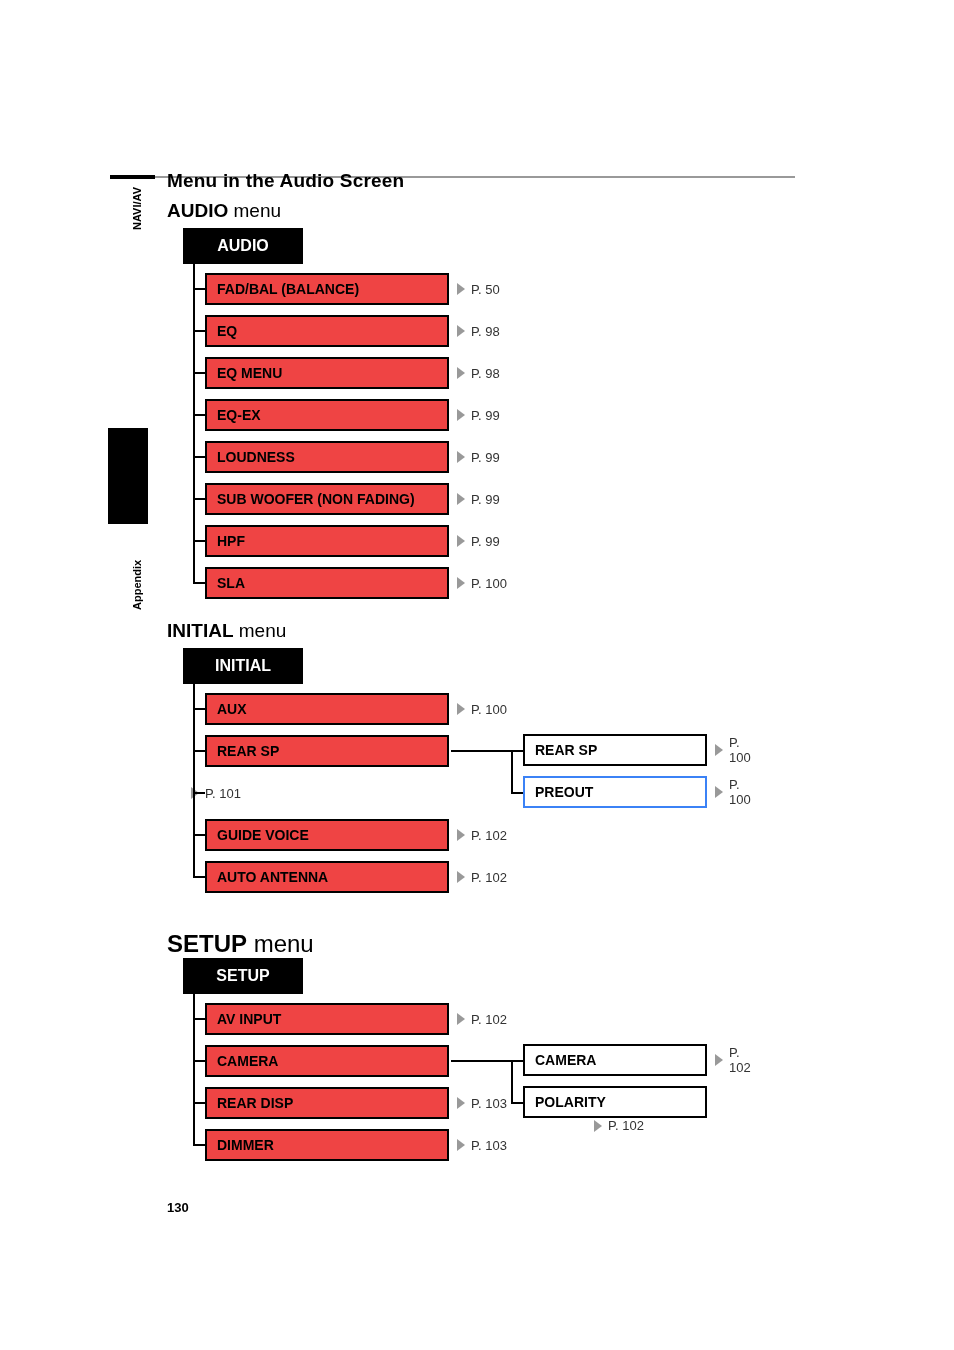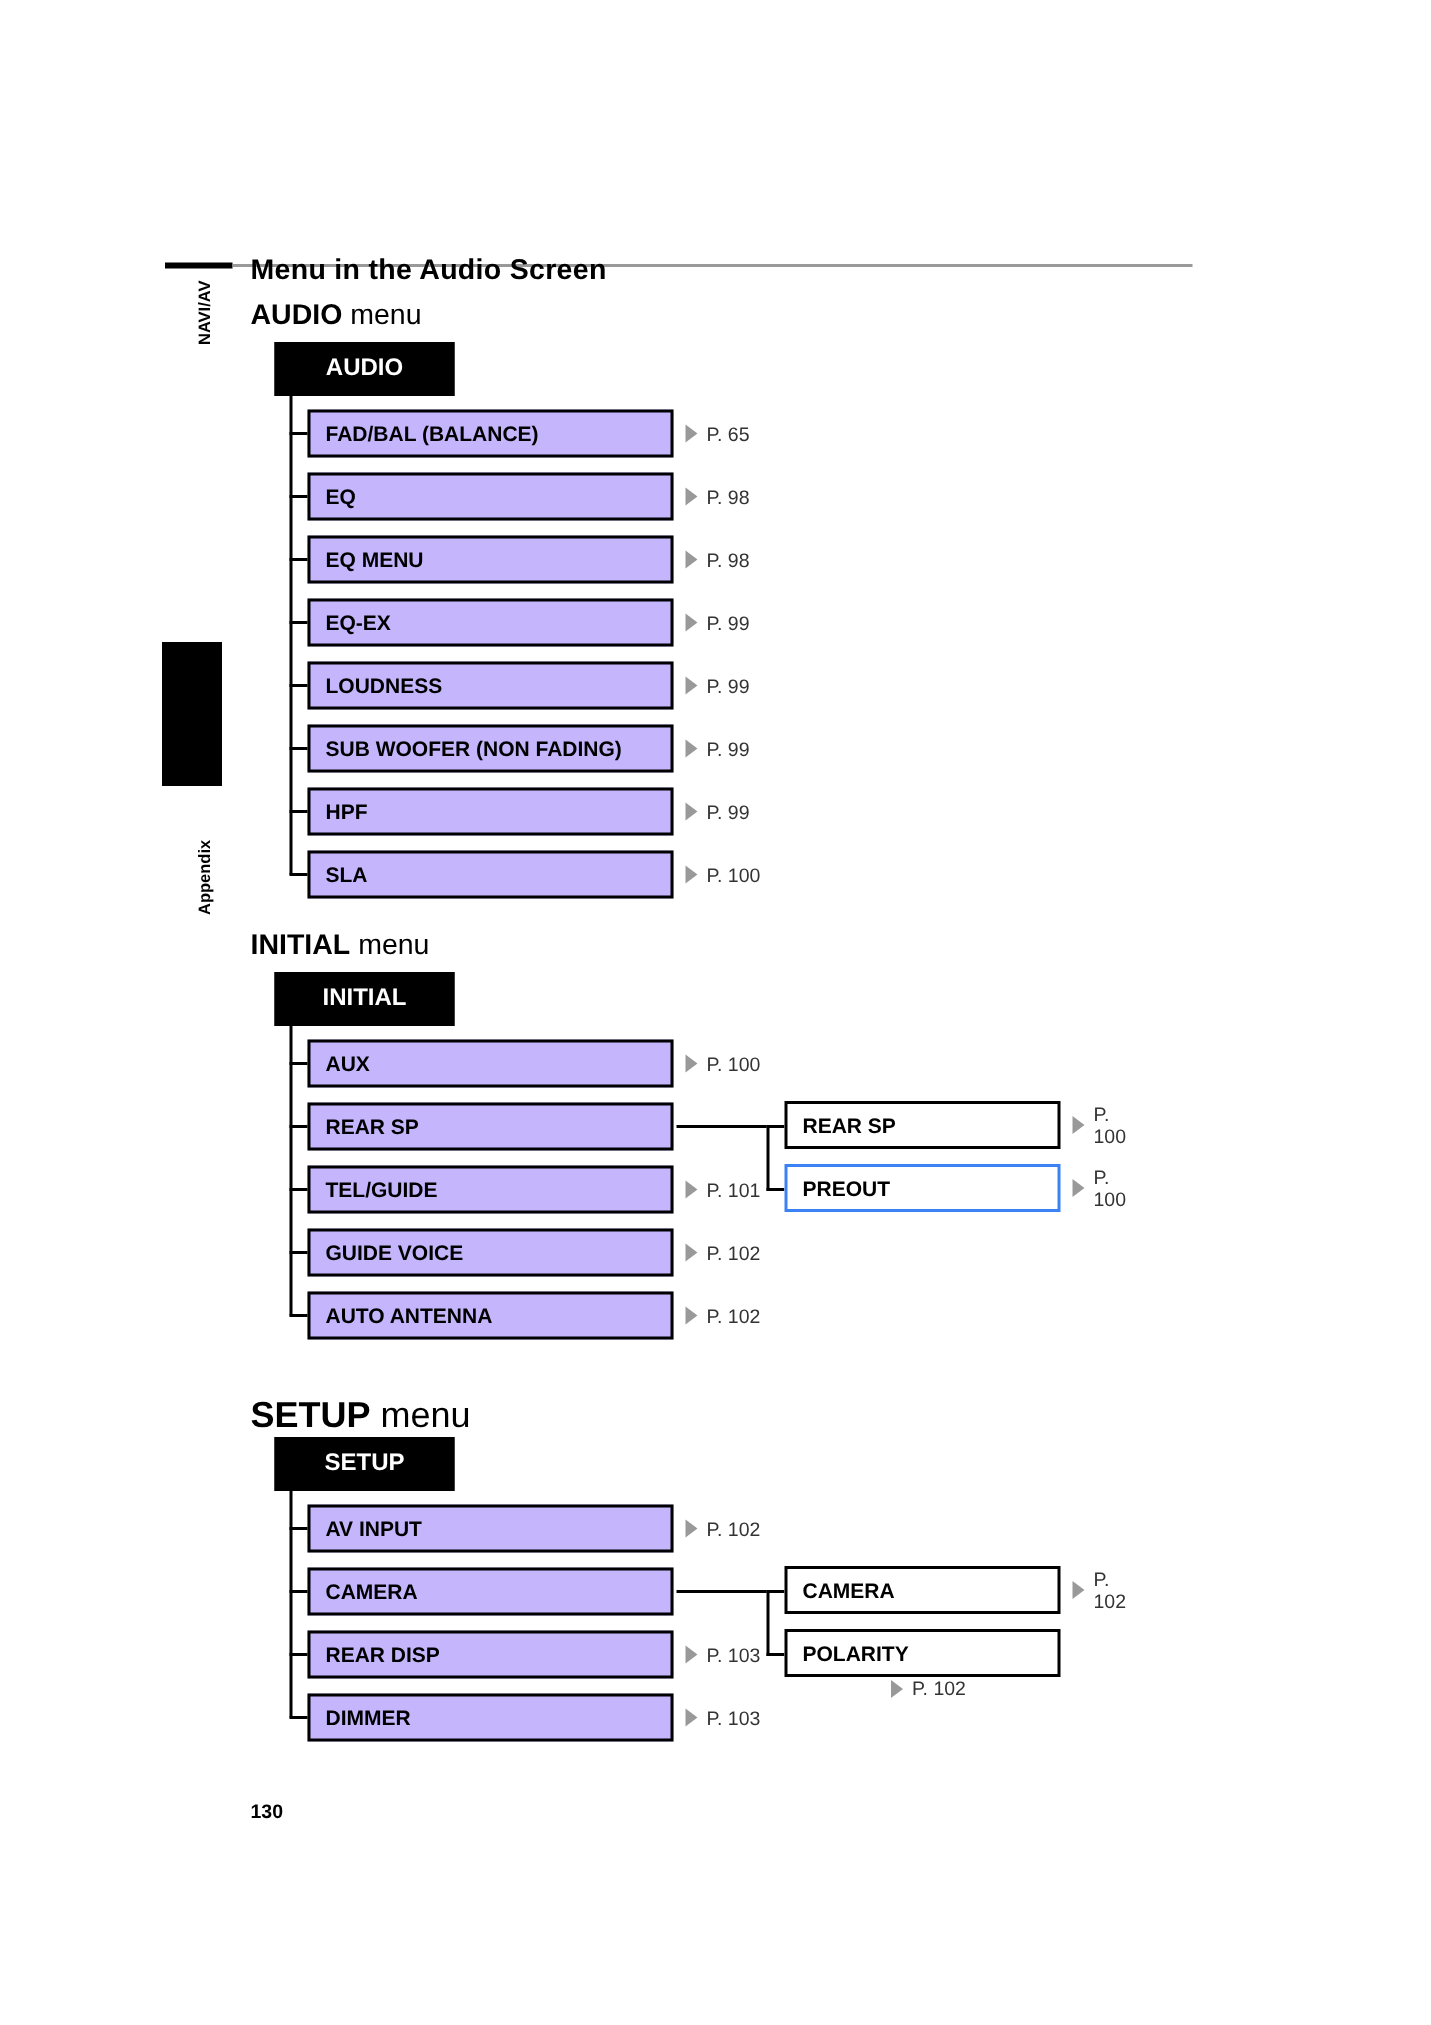--- a/index.html
+++ b/index.html
@@ -30,21 +30,21 @@
   .tree { position: absolute; }
   .tree.audio { left: 183px; top: 268px; }
   .tree.initial { left: 183px; top: 688px; }
   .tree.setup { left: 183px; top: 998px; }
 
   .row { position: relative; height: 42px; display: flex; align-items: center; }
   .branch-v { position: absolute; left: 10px; top: 0; bottom: 0; width: 2px; background: #000; }
   .row.first .branch-v { top: -6px; }
   .row.last .branch-v { bottom: 21px; }
   .branch-h { position: absolute; left: 10px; top: 20px; width: 12px; height: 2px; background: #000; }
-  .item-box { margin-left: 22px; border: 2px solid #000; background: #c4b5fd; font-weight: bold; font-size: 14px; padding: 6px 10px; min-width: 244px; white-space: nowrap; }
+  .item-box { margin-left: 22px; border: 2px solid #000; background: #ef4444; font-weight: bold; font-size: 14px; padding: 6px 10px; min-width: 244px; white-space: nowrap; }
   .pageref { display: flex; align-items: center; margin-left: 8px; font-size: 13px; color: #333; }
   .pageref .tri { width: 0; height: 0; border-top: 6px solid transparent; border-bottom: 6px solid transparent; border-left: 8px solid #999; margin-right: 6px; }
 
   .sub-wrap { position: absolute; }
   .sub-wrap .vline { position: absolute; width: 2px; background: #000; }
   .sub-wrap .hline { position: absolute; height: 2px; background: #000; }
 
   .pagenum { position: absolute; left: 167px; top: 1200px; font-size: 13px; font-weight: bold; }
 </style>
 </head>
@@ -64,21 +64,21 @@
     <span style="font-family:Arial;font-weight:900">AUDIO</span><span style="font-weight:normal"> menu</span>
   </div>
   <div class="root-box root-audio">AUDIO</div>
   <div class="tree audio">
     <div class="row first">
         <div class="branch-v"></div>
         <div class="branch-h"></div>
         <div class="item-box">FAD/BAL (BALANCE)</div>
         <div class="pageref">
           <span class="tri"></span>
-          <span>P. 65</span>
+          <span>P. 50</span>
         </div>
       </div>
     <div class="row">
         <div class="branch-v"></div>
         <div class="branch-h"></div>
         <div class="item-box">EQ</div>
         <div class="pageref">
           <span class="tri"></span>
           <span>P. 98</span>
         </div>
@@ -154,21 +154,20 @@
         </div>
       </div>
     <div class="row">
         <div class="branch-v"></div>
         <div class="branch-h"></div>
         <div class="item-box">REAR SP</div>
       </div>
     <div class="row">
         <div class="branch-v"></div>
         <div class="branch-h"></div>
-        <div class="item-box">TEL/GUIDE</div>
         <div class="pageref">
           <span class="tri"></span>
           <span>P. 101</span>
         </div>
       </div>
     <div class="row">
         <div class="branch-v"></div>
         <div class="branch-h"></div>
         <div class="item-box">GUIDE VOICE</div>
         <div class="pageref">

